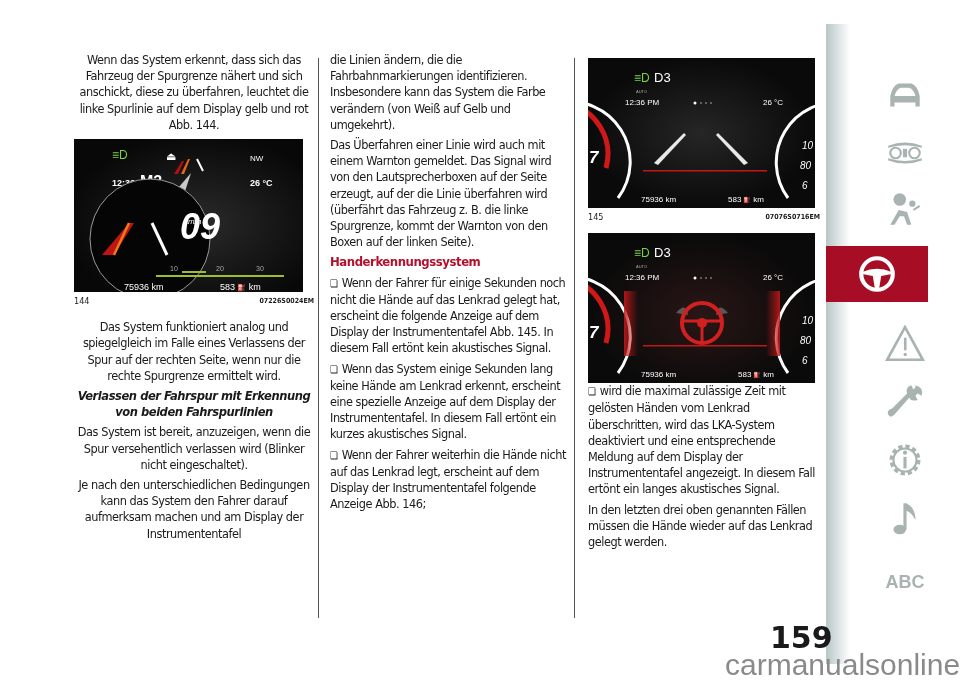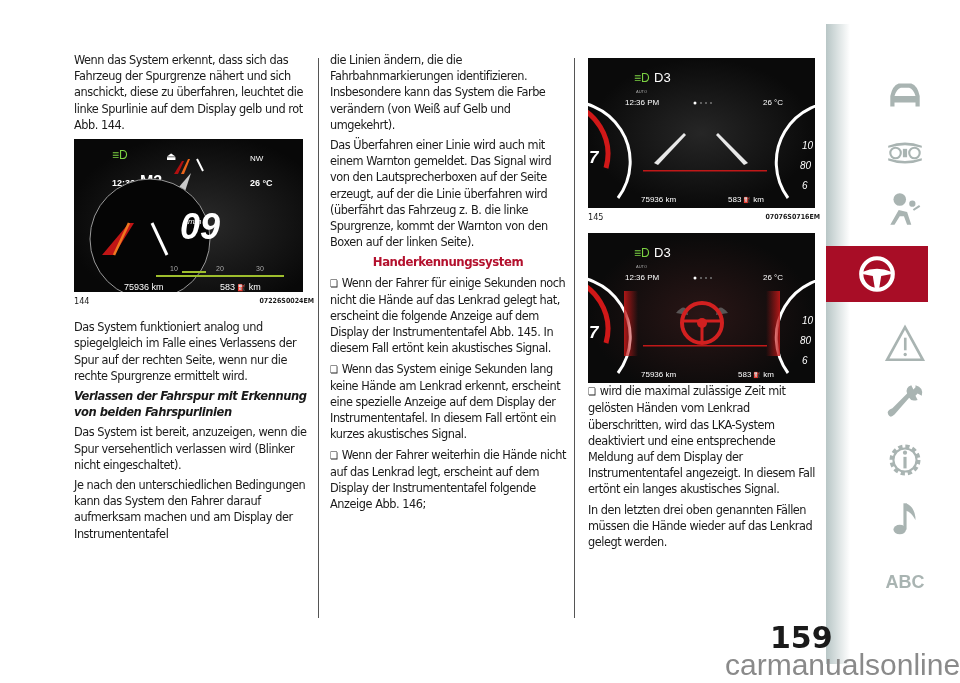--- a/index.html
+++ b/index.html
@@ -1,24 +1,24 @@
 <!DOCTYPE html>
 <html><head>
 <meta charset="utf-8">
 <style>
   html, body { margin:0; padding:0; }
   body { width:960px; height:683px; background:#fff; position:relative; overflow:hidden;
          font-family:"DejaVu Sans Condensed","Liberation Sans Narrow","Liberation Sans", sans-serif; color:#1a1a1a; }
   .col { position:absolute; top:52px; font-size:12.6px; line-height:16.2px; letter-spacing:-0.45px; }
   .col p { margin:0 0 4px 0; }
-  #col1 { left:74px; width:240px; }
+  #col1 { left:74px; width:240px;text-align:center; }
   #col2 { left:330px; width:236px; }
   #col3 { left:588px; width:232px; }
   .vrule { position:absolute; width:1px; background:#555; }
-  .h-red { color:#b3102d; font-weight:bold; font-size:13px; margin:6px 0 1px 0;text-align:center; }
+  .h-red { color:#b3102d; font-weight:bold; font-size:13px; margin:6px 0 1px 0; }
   .h-italic { font-weight:bold; font-style:italic; margin:2px 0 3px 0; font-size:12.8px; }
   .bullet::before { content:"\274F"; font-size:10px; margin-right:4px; }
   .figure { position:relative; background:#0c0c0c; overflow:hidden; }
   .fig-cap { display:flex; justify-content:space-between; font-size:9px; margin:1px 0 10px 0; letter-spacing:0; }
   .fig-cap .code { font-weight:bold; font-size:7px; letter-spacing:0; }
   .dash { position:absolute; color:#fff; font-family:"Liberation Sans", sans-serif; letter-spacing:0; }
   .green { color:#7bd142; }
   #sidebar { position:absolute; left:826px; top:24px; width:146px; height:640px; }
   #sidebar .strip { position:absolute; left:0; top:0; width:24px; height:100%;
          background:linear-gradient(to right,#b8c6c6,#fff); }

